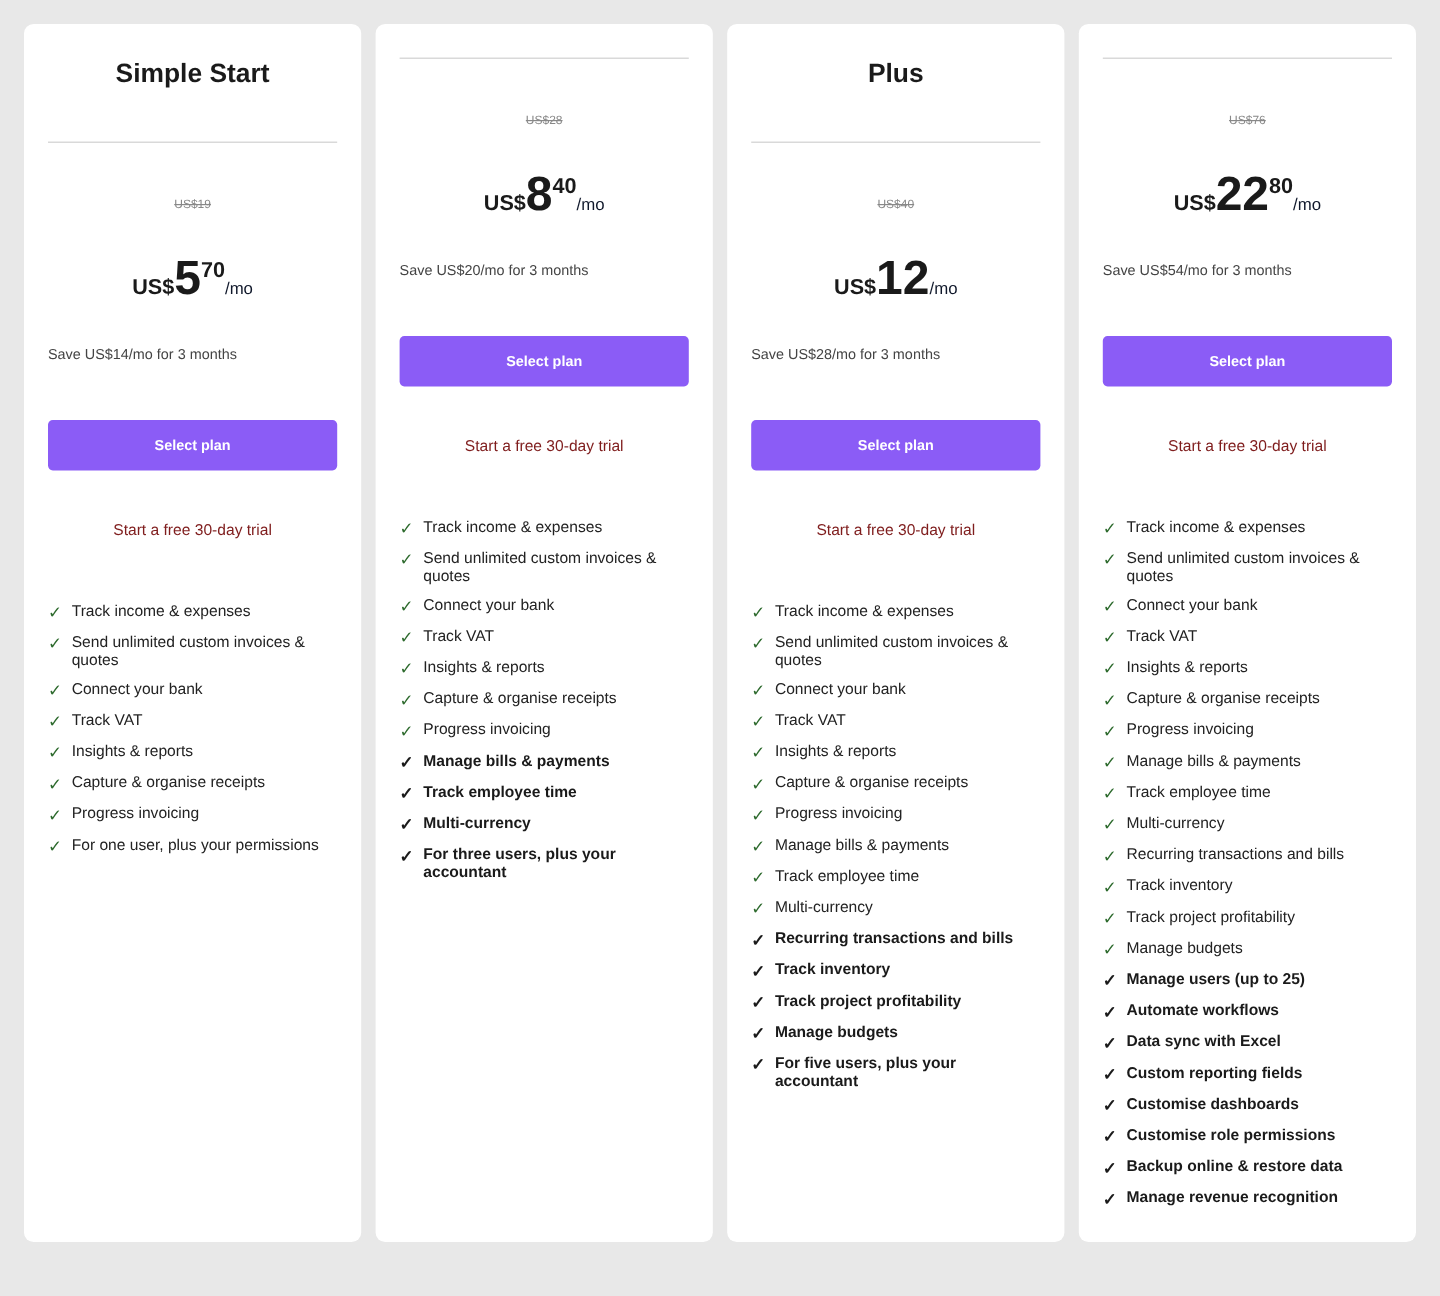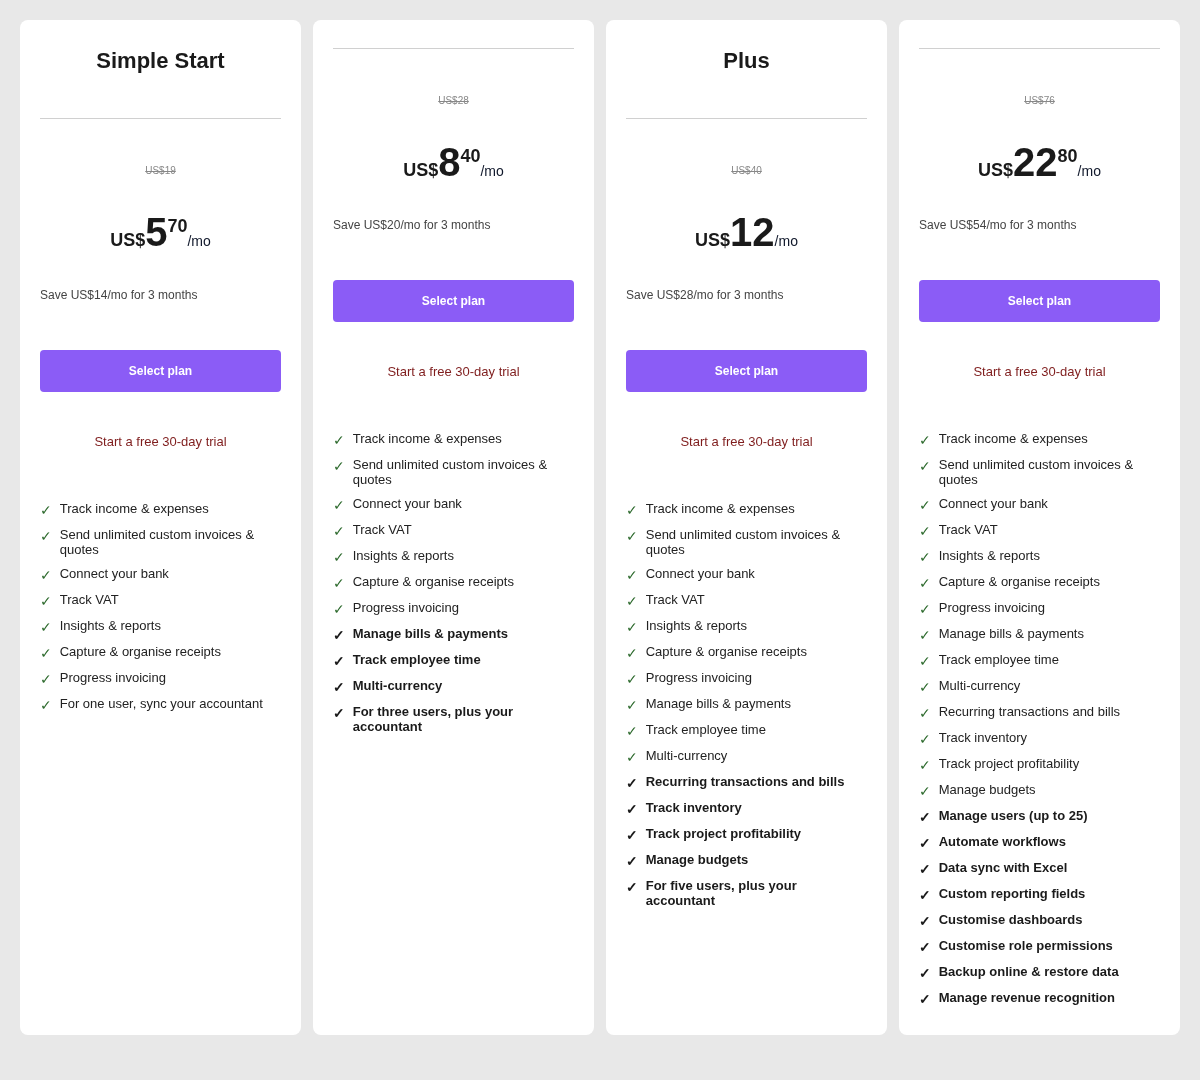--- a/index.html
+++ b/index.html
@@ -153,21 +153,21 @@
         <li class="feature-item">
           <span class="check-icon">✓</span>
           <span>Capture &amp; organise receipts</span>
         </li>
         <li class="feature-item">
           <span class="check-icon">✓</span>
           <span>Progress invoicing</span>
         </li>
         <li class="feature-item">
           <span class="check-icon">✓</span>
-          <span>For one user, sync your accountant</span>
+          <span>For one user, plus your permissions</span>
         </li>
       </ul>
     </div>
     <div class="plan-card">
       <hr class="divider">
       <div class="original-price">US$28</div>
       <div class="current-price"><span class="price-prefix">US$</span><span class="price-main">8<sup class="price-sup">40</sup></span><span class="price-mo">/mo</span></div>
       <div class="save-text">Save US$20/mo for 3 months</div>
       <button class="select-btn">Select plan</button>
       <div class="trial-text">Start a free 30-day trial</div>

